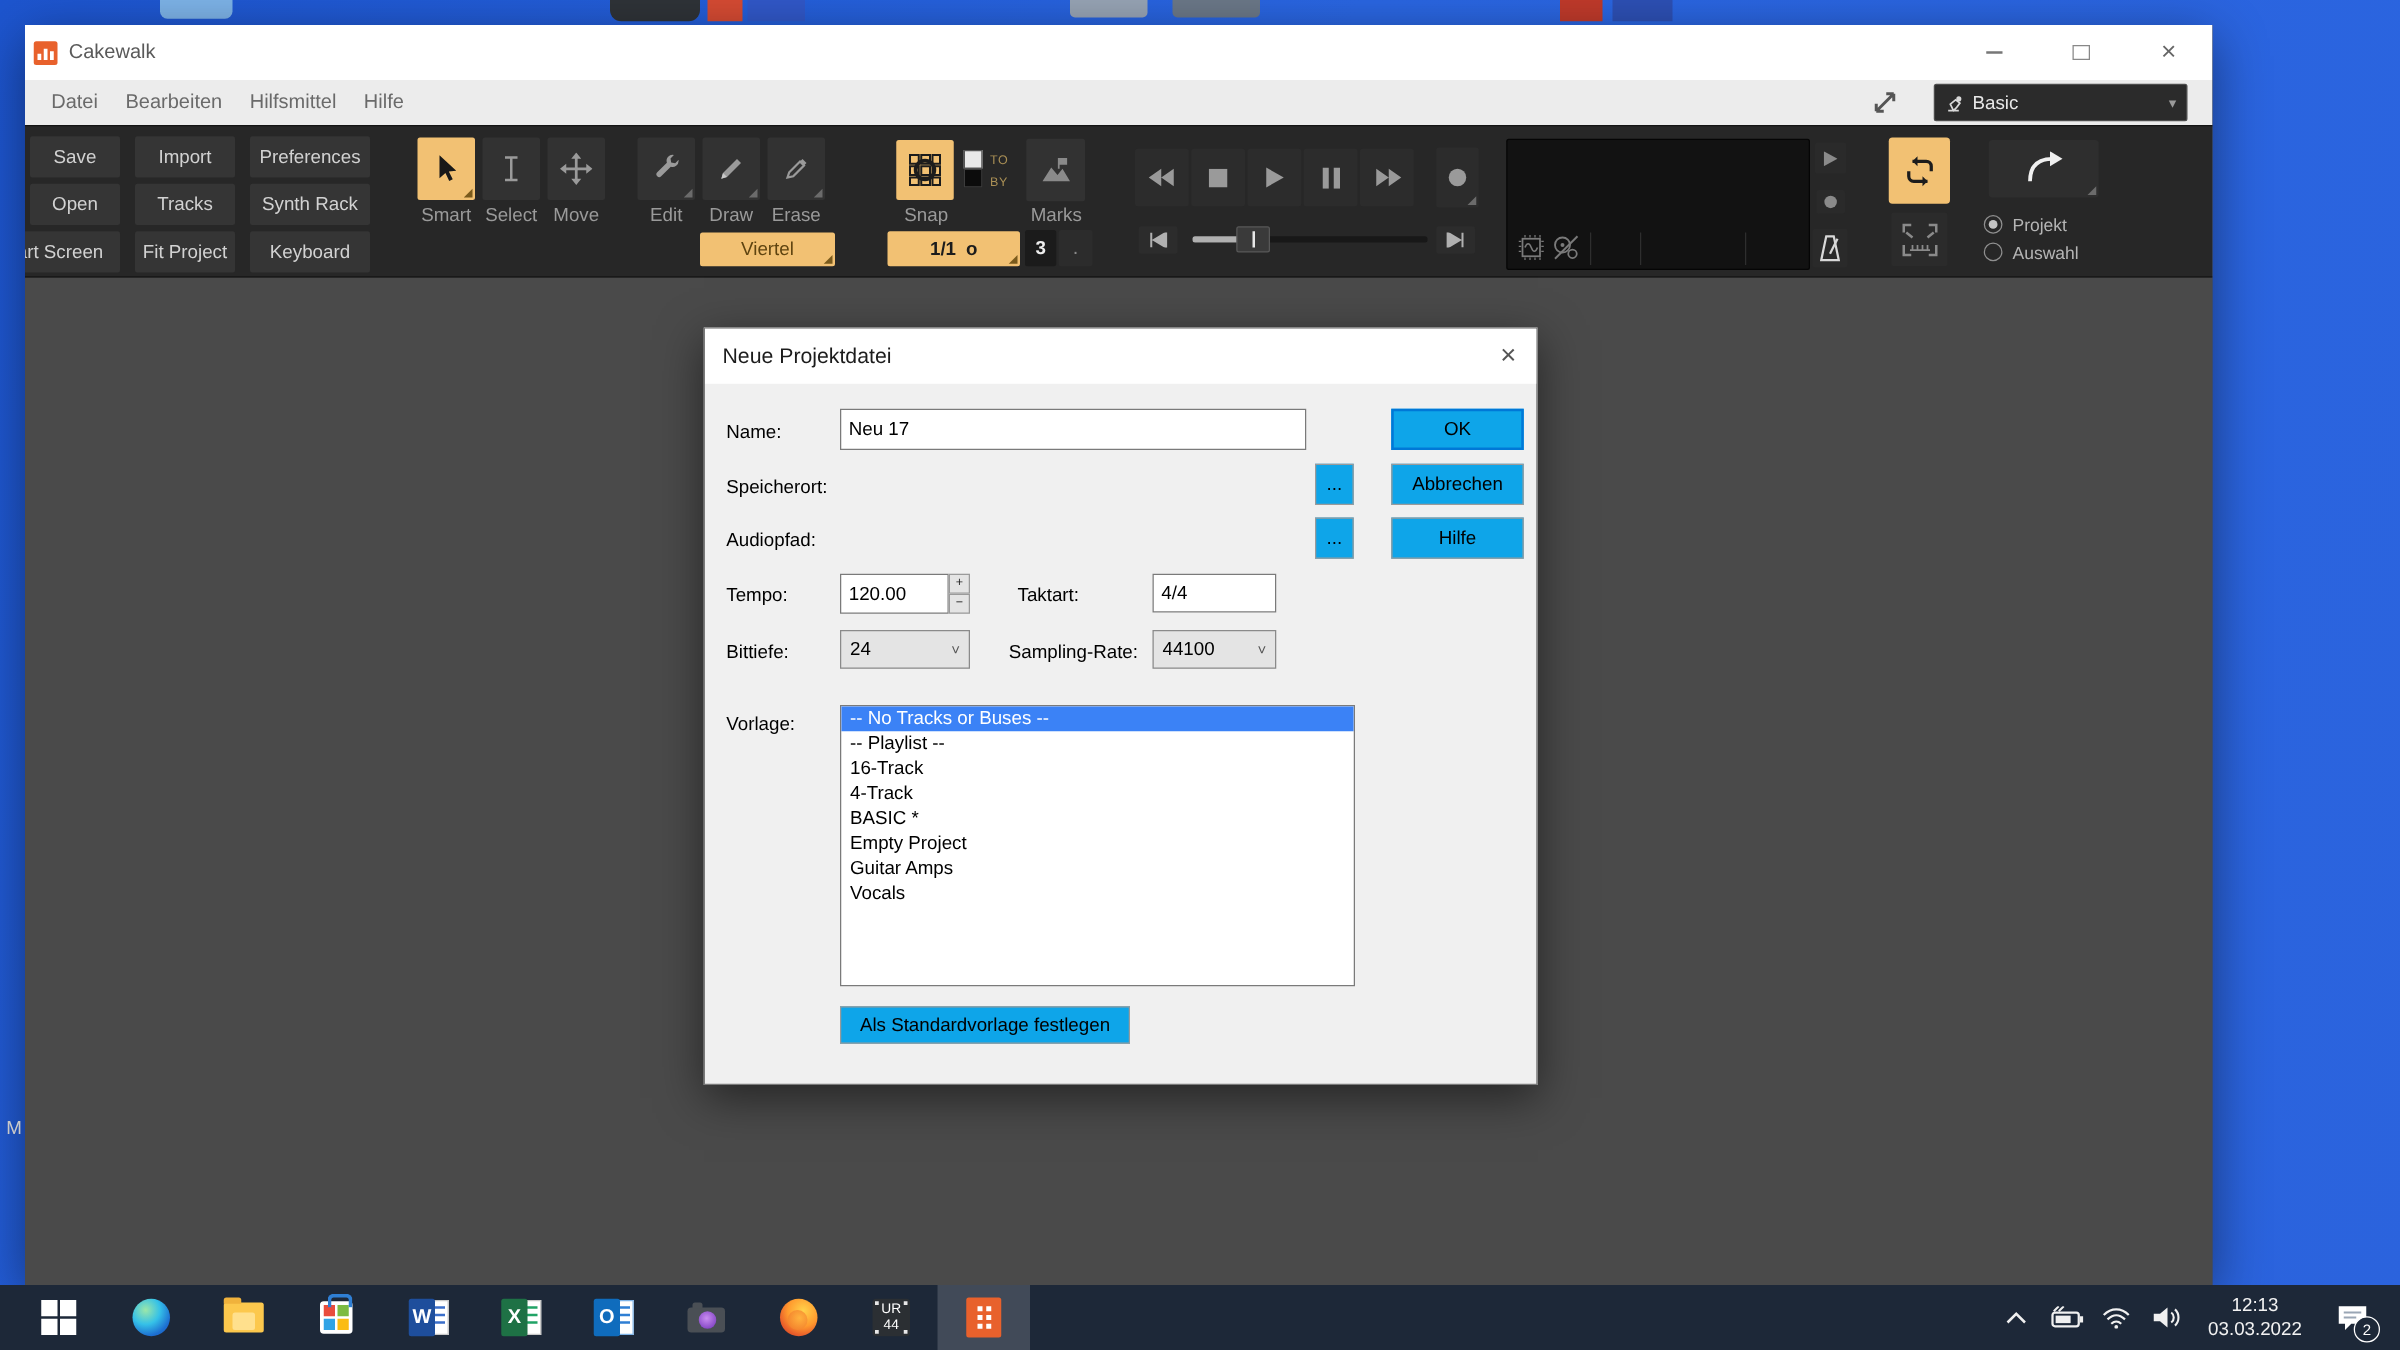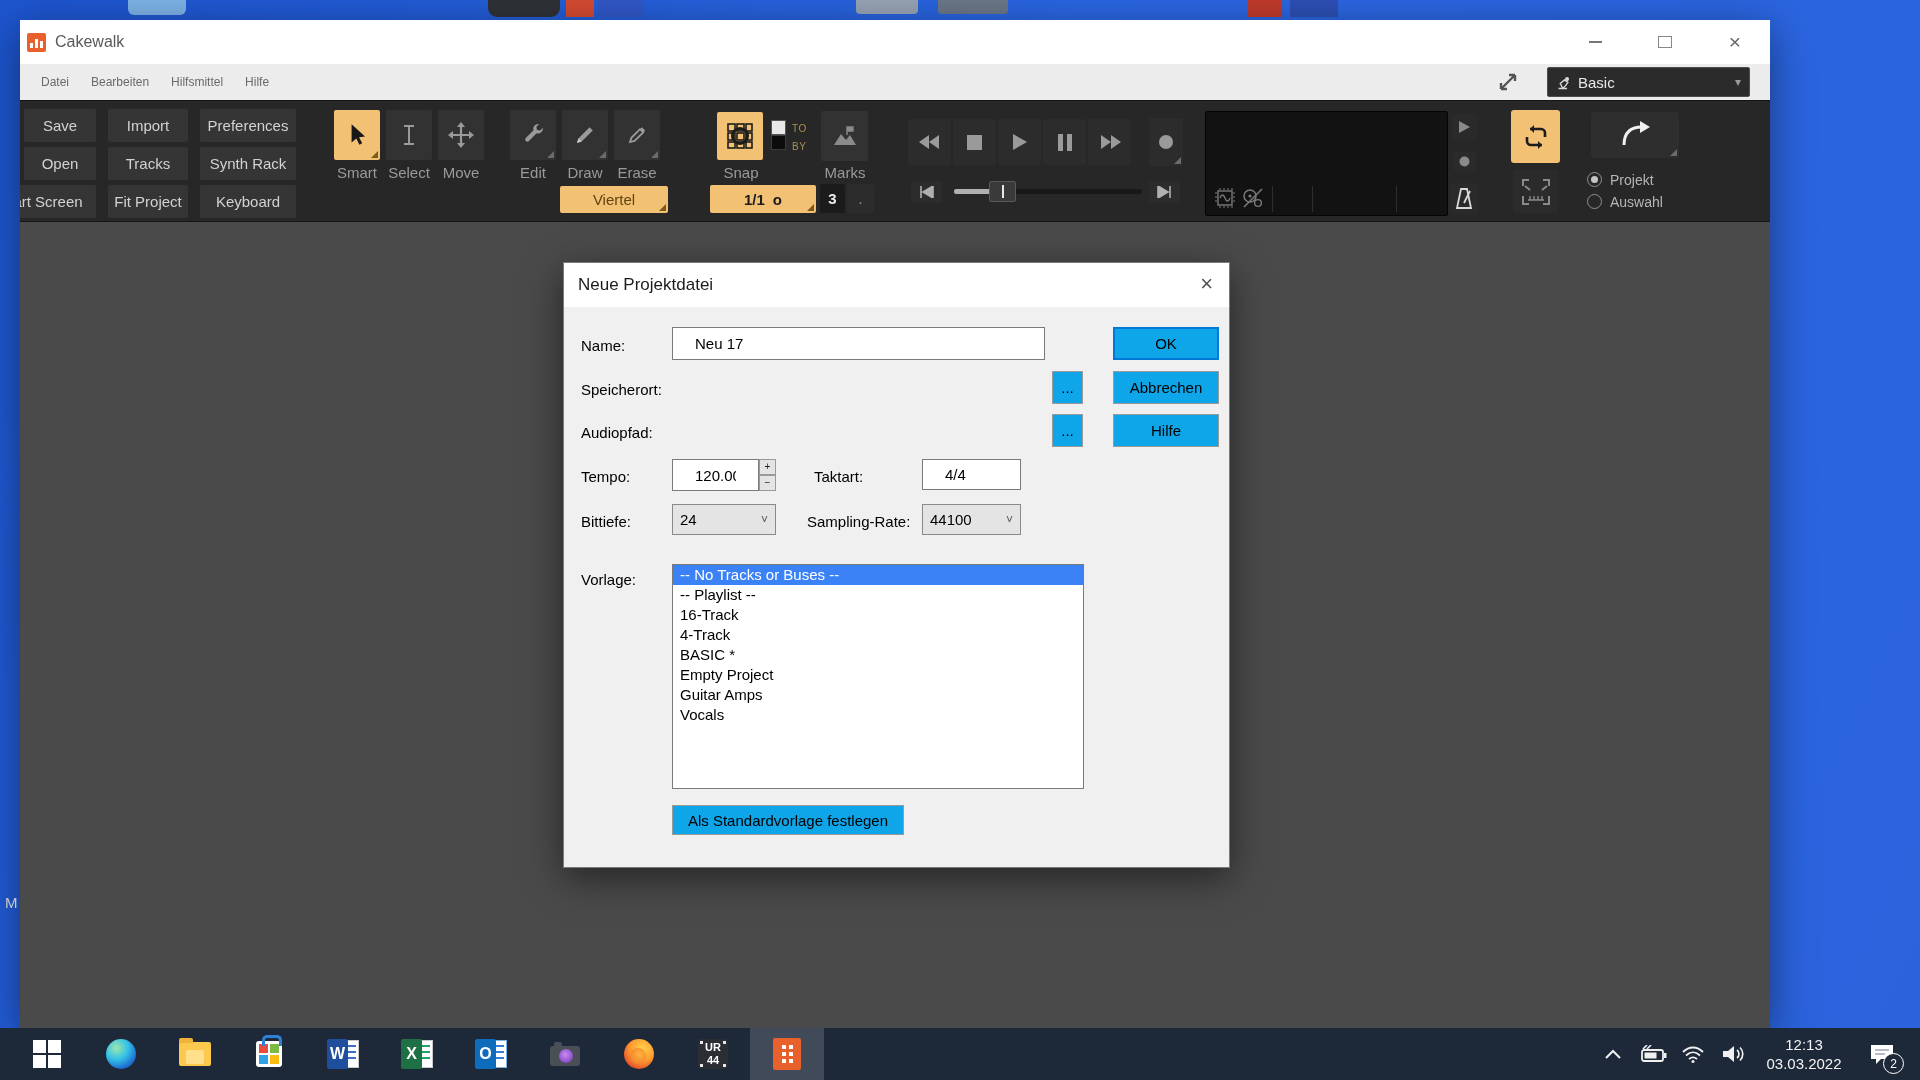--- a/index.html
+++ b/index.html
@@ -19,21 +19,21 @@
     display:flex; align-items:flex-end; justify-content:center; gap:2px; padding-bottom:4px; }
   .app-ico i { display:block; width:3px; background:#fff; }
   .title-text { margin-left:9px; font-size:16px; color:#5a5a5a; }
   .winctl { position:absolute; right:0; top:0; height:44px; display:flex; }
   .winctl > div { width:70px; height:44px; display:flex; align-items:center; justify-content:center; }
   .ctl-min i { width:13px; height:2px; background:#777; display:block; }
   .ctl-max i { width:14px; height:12px; border:1.5px solid #888; display:block; }
   .ctl-close { font-size:21px; color:#666; }
 
   .menubar { height:36px; background:#ececec; display:flex; align-items:center; position:relative; }
-  .menu-item { font-size:12px; color:#6a6a6a; padding:0 11px; }
+  .menu-item { font-size:16px; color:#6a6a6a; padding:0 11px; }
   .menu-item:first-child { margin-left:10px; }
   .expand-ic { position:absolute; left:1475px; top:5px; width:26px; height:26px; }
   .ws-select { position:absolute; left:1527px; top:3px; width:203px; height:30px; background:#2b2b2b;
     border:1px solid #4d4d4d; border-radius:2px; display:flex; align-items:center; padding:0 8px; }
   .ws-select .lbl { color:#e8e8e8; font-size:15px; margin-left:5px; }
   .ws-select .chev { margin-left:auto; color:#9a9a9a; font-size:12px; }
 
   
   .toolbar { position:relative; height:122px; background:#272727; border-top:1px solid #141414;
     border-bottom:1px solid #161616; }
@@ -78,21 +78,21 @@
   .radio-lab { position:absolute; font-size:14px; color:#b5b5b5; }
 
   
   .dialog { position:absolute; left:563px; top:218px; width:667px; height:606px; background:#f0f0f0;
     border:1px solid #7a7a7a; box-shadow:0 10px 34px rgba(0,0,0,.5); z-index:10;margin-top:44px; }
   .dlg-title { height:44px; background:#ffffff; display:flex; align-items:center; padding-left:14px;
     font-size:17px; color:#1c1c1c; position:relative; }
   .dlg-close { position:absolute; right:16px; top:8px; font-size:22px; color:#555; line-height:26px; }
   .dl { position:absolute; font-size:15px; color:#000; }
   .din { position:absolute; border:1px solid #7a7a7a; background:#fff; font-size:15px; color:#000;
-    padding:0 22px; font-family:"Liberation Sans",sans-serif; }
+    padding:0 6px; font-family:"Liberation Sans",sans-serif; }
   .dbtn { position:absolute; background:#0ea5e9; border:1px solid #9a9a9a; font-size:15px; color:#000;
     display:flex; align-items:center; justify-content:center; }
   .dbtn.default { border:2px solid #0078d7; }
   .spin { position:absolute; left:195px; top:196px; width:17px; height:32px; }
   .spin div { height:16px; background:#e4e4e4; border:1px solid #9a9a9a; font-size:10px; line-height:13px;
     text-align:center; color:#222; }
   .dsel { position:absolute; background:#e4e4e4; border:1px solid #8a8a8a; font-size:15px; color:#000;
     display:flex; align-items:center; padding:0 7px; }
   .dsel .chev { margin-left:auto; color:#555; font-size:12px; }
   .dlist { position:absolute; left:108px; top:301px; width:412px; height:225px; background:#fff;
@@ -138,21 +138,21 @@
   .i-cam { position:relative; width:30px; height:20px; background:#4a4f55; border-radius:3px; margin-top:4px; }
   .i-cam::before { content:""; position:absolute; left:9px; top:3px; width:14px; height:14px; border-radius:50%;
     background:radial-gradient(circle at 45% 40%,#c98df0,#8a4cc9 70%,#5f2f96); }
   .i-cam::after { content:""; position:absolute; left:4px; top:-4px; width:8px; height:5px; background:#4a4f55;
     border-radius:2px 2px 0 0; }
   .i-ff { width:30px; height:30px; border-radius:50%; position:relative; overflow:hidden;
     background:radial-gradient(circle at 62% 32%,#ffd24a,#ff9a2e 45%,#e85d2a 72%,#b5361f); }
   .i-ff::after { content:""; position:absolute; left:6px; top:9px; width:16px; height:16px; border-radius:50%;
     background:radial-gradient(circle at 60% 40%,#ffb23e,#f07428); }
   .i-ur44 { position:relative; width:30px; height:30px; background:#2b2f33; border-radius:3px; color:#fff;
-    font-weight:bold; font-size:11px; line-height:13px; text-align:center; padding-top:2px; }
+    font-weight:normal; font-size:11px; line-height:13px; text-align:center; padding-top:2px; }
   .i-ur44 i { position:absolute; width:3px; height:3px; background:#e8e8e8; }
   .i-cake { width:28px; height:32px; background:#e8612c; border-radius:2px; display:grid; place-content:center;
     grid-template-columns:4px 4px; grid-auto-rows:4px; gap:3px; }
   .i-cake i { background:#fff; }
 
   .mark-m { position:absolute; left:5px; top:894px; color:#c9c9c9; font-size:15px; z-index:5; }
 </style>
 </head>
 <body>
 

